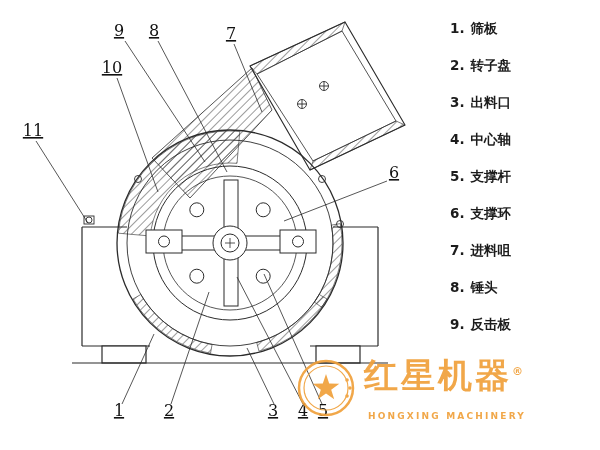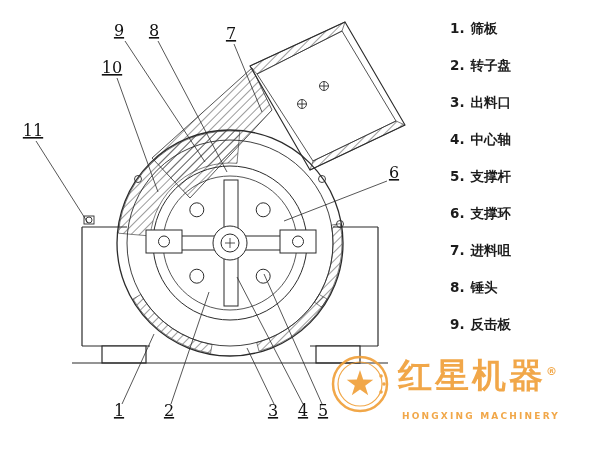--- a/index.html
+++ b/index.html
@@ -14,22 +14,22 @@
   }
   .legend{
     position:absolute;left:450px;top:20px;width:148px;z-index:2;
     display:flex;flex-direction:column;gap:21px;
   }
   .legend-item{
     display:flex;gap:6px;font-size:13.5px;font-weight:600;color:#1c1c1c;
     white-space:nowrap;line-height:16px;
   }
   .watermark{
-    position:absolute;left:330px;top:354px;z-index:5;opacity:.93;
-    display:flex;align-items:flex-start;gap:8px;color:#F0A13C;
+    position:absolute;left:296px;top:354px;z-index:5;opacity:.93;
+    display:flex;align-items:center;gap:8px;color:#F0A13C;
   }
   .wm-text{display:flex;flex-direction:column;align-items:flex-end;}
   .wm-brand{
     font-size:34px;font-weight:800;letter-spacing:3px;line-height:36px;
     color:#F0A13C;white-space:nowrap;
   }
   .wm-brand sup{font-size:11px;vertical-align:super;}
   .wm-en{
     font-size:9px;font-weight:700;letter-spacing:2.2px;color:#F0A13C;
     margin-top:18px;white-space:nowrap;

